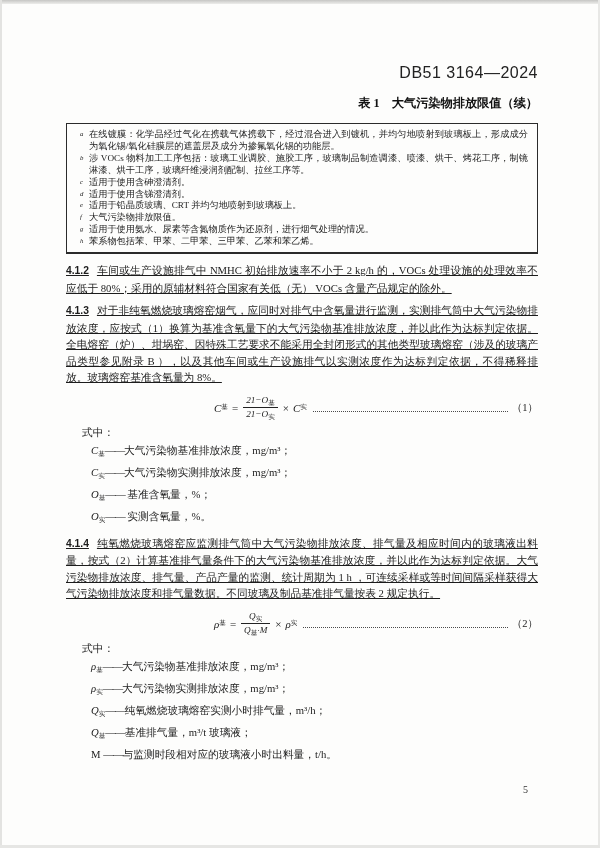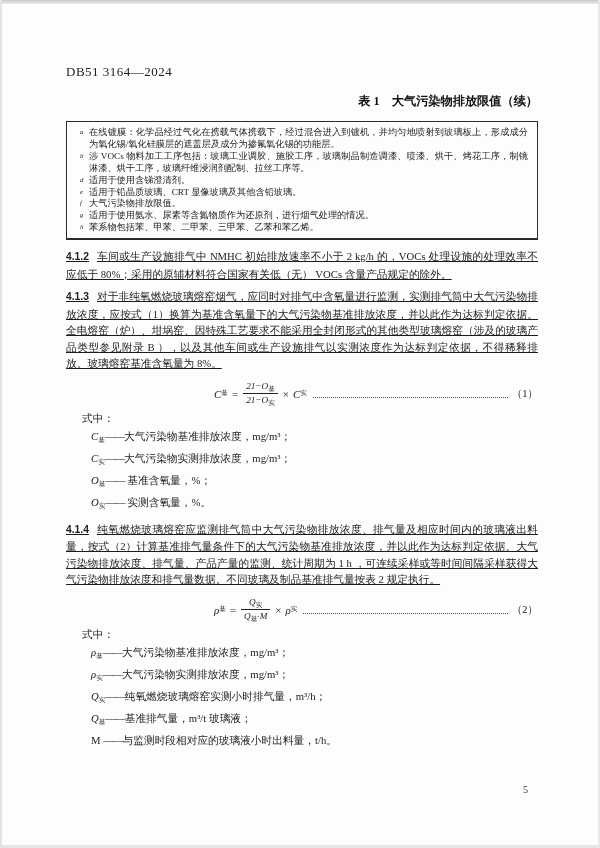--- a/index.html
+++ b/index.html
@@ -12,23 +12,23 @@
   }
   
   .edge-top{position:absolute;top:0;left:0;width:600px;height:4px;background:linear-gradient(#c6c6c4,#ededeb);}
   .edge-left{position:absolute;top:0;left:0;width:2px;height:848px;background:#e3e3e1;}
   .edge-right{position:absolute;top:0;right:0;width:2px;height:848px;background:#e8e8e6;}
   .edge-bottom{position:absolute;bottom:0;left:0;width:600px;height:3px;background:#e6e6e4;}
 
   .page{position:relative;padding:64px 62px 0 66px;}
 
   .header-code{
-    text-align:left;
-    font-family:Liberation Serif, serif;
-    font-size:13px;letter-spacing:.5px;color:#222;
+    text-align:right;
+    font-family:Liberation Sans, sans-serif;
+    font-size:16px;letter-spacing:.5px;color:#222;
   }
   .table-title{
     text-align:right;font-weight:bold;font-size:12.2px;
     margin-top:13px;color:#111;
   }
 
   .fn-box{
     margin-top:11px;
     border:1.2px solid #2b2b2b;border-bottom-width:2.6px;
     padding:5px 9px 4px 12px;
@@ -73,22 +73,23 @@
 
 <div class="page">
 
   <div class="header-code">DB51 3164—2024</div>
 
   <div class="table-title">表 1　大气污染物排放限值（续）</div>
 
   <div class="fn-box">
     <div class="fn"><sup>a</sup><span>在线镀膜：化学品经过气化在携载气体携载下，经过混合进入到镀机，并均匀地喷射到玻璃板上，形成成分为氧化锡/氧化硅膜层的遮盖层及成分为掺氟氧化锡的功能层。</span></div>
     <div class="fn"><sup>b</sup><span>涉 VOCs 物料加工工序包括：玻璃工业调胶、施胶工序，玻璃制品制造调漆、喷漆、烘干、烤花工序，制镜淋漆、烘干工序，玻璃纤维浸润剂配制、拉丝工序等。</span></div>
+    <div class="fn"><sup>c</sup><span>适用于使用含砷澄清剂。</span></div>
     <div class="fn"><sup>d</sup><span>适用于使用含锑澄清剂。</span></div>
-    <div class="fn"><sup>e</sup><span>适用于铅晶质玻璃、CRT 显像玻璃及其他含铅玻璃。</span></div>
+    <div class="fn"><sup>e</sup><span>适用于铅晶质玻璃、CRT 并均匀地喷射到玻璃板上。</span></div>
     <div class="fn"><sup>f</sup><span>大气污染物排放限值。</span></div>
     <div class="fn"><sup>g</sup><span>适用于使用氨水、尿素等含氮物质作为还原剂，进行烟气处理的情况。</span></div>
     <div class="fn"><sup>h</sup><span>苯系物包括苯、甲苯、二甲苯、三甲苯、乙苯和苯乙烯。</span></div>
   </div>
 
   <div class="clause" style="margin-top:8px;">
     <span class="cnum">4.1.2</span><span>车间或生产设施排气中 NMHC 初始排放速率不小于 2 kg/h 的，VOCs 处理设施的处理效率不应低于 80%；采用的原辅材料符合国家有关低（无） VOCs 含量产品规定的除外。</span>
   </div>
 
   <div class="clause">

